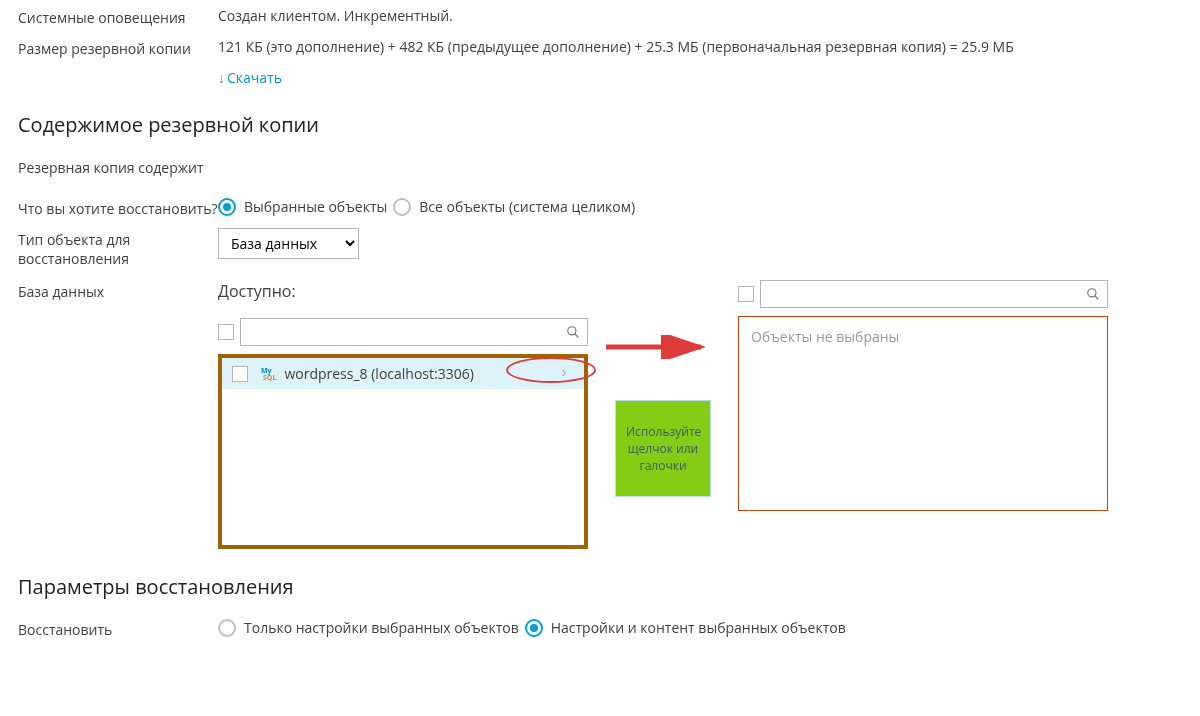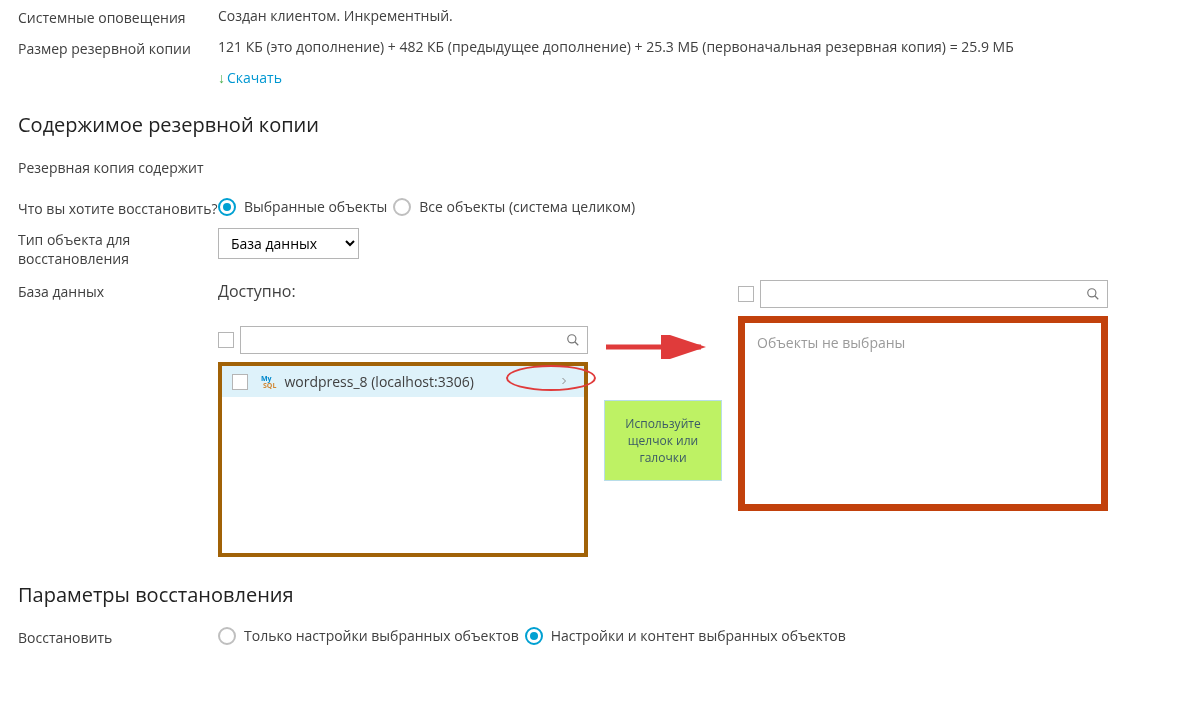--- a/index.html
+++ b/index.html
@@ -79,21 +79,21 @@
       display: flex;
       align-items: flex-start;
       gap: 0;
     }
     .panel {
       width: 370px;
     }
     .panel-title {
       font-size: 16px;
       font-weight: 500;
-      margin-bottom: 24px;
+      margin-bottom: 16px;
     }
     .panel-search {
       display: flex;
       align-items: center;
       gap: 6px;
       margin-bottom: 8px;
     }
     .checkbox-box {
       width: 16px;
       height: 16px;
@@ -122,21 +122,21 @@
       align-items: center;
       justify-content: center;
       color: #777;
     }
     .panel-list {
       border: 4px solid #a16207;
       height: 195px;
       background: #fff;
     }
     .panel-list.plain {
-      border: 7px solid #c2410c;
+      border: 1px solid #c2410c;
     }
     .list-item {
       display: flex;
       align-items: center;
       padding: 6px 10px;
       background: #def2fa;
       gap: 8px;
     }
     .item-checkbox {
       width: 16px;
@@ -169,28 +169,28 @@
     }
     .middle-col {
       width: 150px;
       display: flex;
       flex-direction: column;
       align-items: center;
       justify-content: flex-start;
       padding-top: 30px;
     }
     .hint-box {
-      background: #bef264;
+      background: #84cc16;
       border: 1px solid #b8dde8;
-      padding: 14px 10px;
+      padding: 22px 10px;
       font-size: 12px;
       text-align: center;
       color: #3b5a66;
       margin-top: 90px;
-      width: 118px;
+      width: 96px;
     }
     .empty-text {
       color: #9a9a9a;
       padding: 10px 12px;
     }
     .arrow-annotation {
       position: absolute;
       pointer-events: none;
     }
     .top-pad { height: 6px; }

